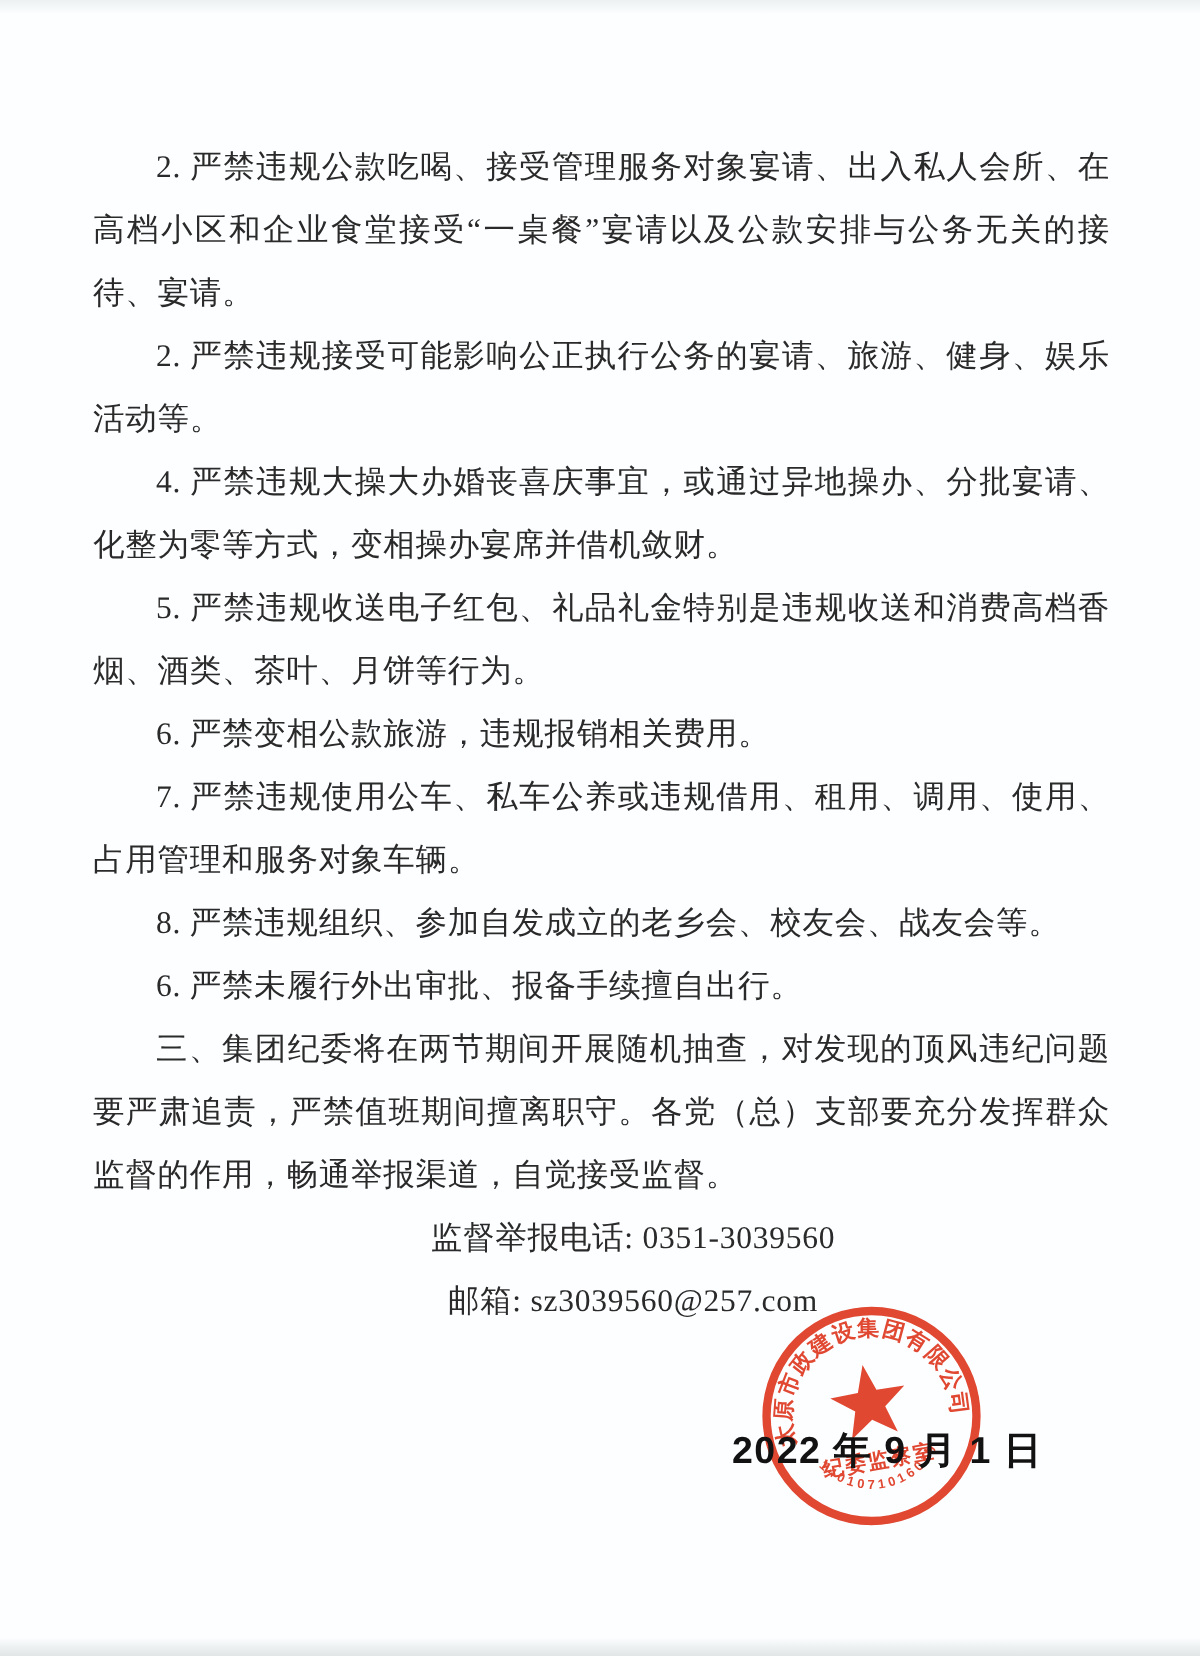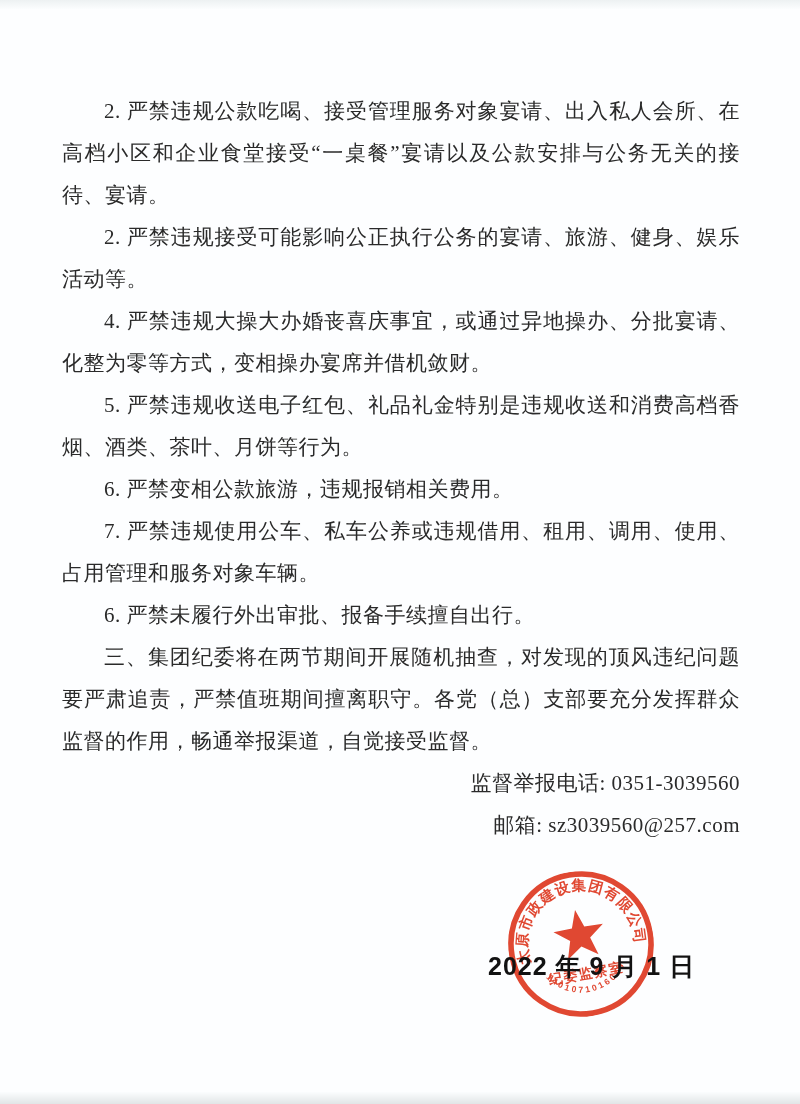--- a/index.html
+++ b/index.html
@@ -17,21 +17,21 @@
   .scan-edge-bottom {
     position: absolute; bottom: 0; left: 0; width: 800px; height: 12px;
     background: linear-gradient(#fbfdfe, #e1e5e6);
   }
   .doc {
     position: absolute; left: 62px; top: 90px; width: 678px;
     font-size: 21px; line-height: 42px; color: #2a2a2a;
     text-align: justify; letter-spacing: 0.5px;
   }
   .doc p { margin: 0; text-indent: 2em; }
-  .doc p.contact-line { text-align: right; }
+  .doc p.contact-line { text-align: center; }
   
   .seal {
     position: absolute; left: 508px; top: 871px; width: 146px; height: 146px;
     transform: rotate(-10deg);
     mix-blend-mode: multiply; opacity: 0.93;
     z-index: 2;
   }
   .seal svg { display: block; }
   .seal-text { fill: #e03a22; font-family: "Liberation Sans", sans-serif; font-weight: bold; }
   
@@ -47,20 +47,21 @@
 
 <div class="scan-edge-top"></div>
 
 <div class="doc">
   <p>2. 严禁违规公款吃喝、接受管理服务对象宴请、出入私人会所、在高档小区和企业食堂接受“一桌餐”宴请以及公款安排与公务无关的接待、宴请。</p>
   <p>2. 严禁违规接受可能影响公正执行公务的宴请、旅游、健身、娱乐活动等。</p>
   <p>4. 严禁违规大操大办婚丧喜庆事宜，或通过异地操办、分批宴请、化整为零等方式，变相操办宴席并借机敛财。</p>
   <p>5. 严禁违规收送电子红包、礼品礼金特别是违规收送和消费高档香烟、酒类、茶叶、月饼等行为。</p>
   <p>6. 严禁变相公款旅游，违规报销相关费用。</p>
   <p>7. 严禁违规使用公车、私车公养或违规借用、租用、调用、使用、占用管理和服务对象车辆。</p>
+  <p>8. 严禁违规组织、参加自发成立的老乡会、校友会、战友会等。</p>
   <p>6. 严禁未履行外出审批、报备手续擅自出行。</p>
   <p>三、集团纪委将在两节期间开展随机抽查，对发现的顶风违纪问题要严肃追责，严禁值班期间擅离职守。各党（总）支部要充分发挥群众监督的作用，畅通举报渠道，自觉接受监督。</p>
   <p class="contact-line">监督举报电话: 0351-3039560</p>
   <p class="contact-line">邮箱: sz3039560@257.com</p>
 </div>
 
 <div class="seal">
   <svg width="146" height="146" viewBox="0 0 144 144">
     <defs>
       <path id="arcTop" d="M 20.8,85.7 A 53,53 0 1 1 123.2,85.7" fill="none"></path>

